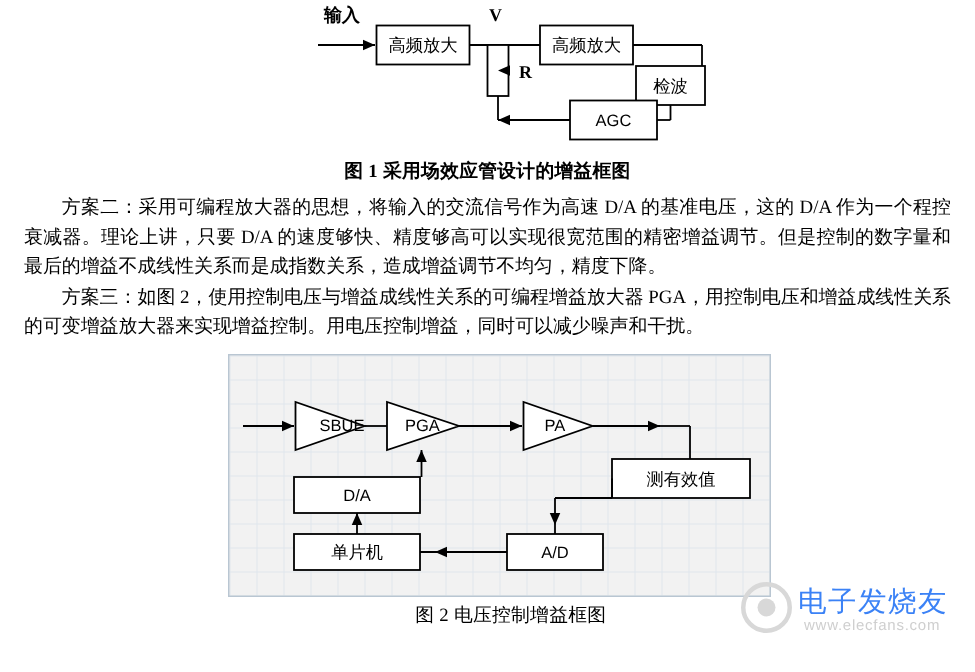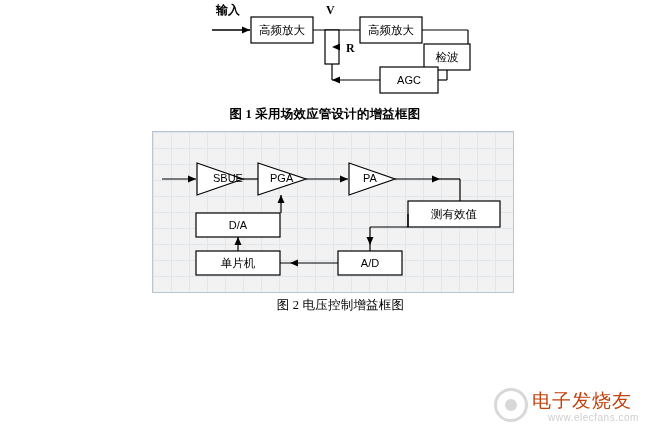--- a/index.html
+++ b/index.html
@@ -100,27 +100,27 @@
     position: absolute;
     left: 8px; top: 8px;
     width: 12px; height: 12px;
     border-radius: 50%;
     background: #d8d8d8;
   }
   .wm .wm-main {
     position: absolute;
     left: 38px; top: 2px;
     font-size: 19px;
-    color: #c2410c;
+    color: #3b82f6;
     font-family: "Liberation Serif", serif;
     letter-spacing: 1px;
   }
   .wm .wm-sub {
     position: absolute;
-    left: 54px; top: 26px;
+    left: 42px; top: 26px;
     font-size: 10px;
     color: #cfcfcf;
     font-family: "Liberation Sans", sans-serif;
     letter-spacing: 0.5px;
   }
 
   text.lbl {
     font-family: "Liberation Sans", sans-serif;
     font-size: 11px;
     fill: #000;
@@ -177,20 +177,24 @@
       <line x1="447" y1="70" x2="447" y2="80" stroke="#000" stroke-width="1.2"></line>
       <line x1="447" y1="80" x2="438" y2="80" stroke="#000" stroke-width="1.2"></line>
 
       <rect x="380" y="67" width="58" height="26" fill="#fff" stroke="#000" stroke-width="1.2"></rect>
       <text class="lbl" x="409" y="84" text-anchor="middle">AGC</text>
     </svg>
   </div>
 
   <div class="cap cap1">图 1 采用场效应管设计的增益框图</div>
 
+  <div class="body-text">
+    <p>方案二：采用可编程放大器的思想，将输入的交流信号作为高速 D/A 的基准电压，这的 D/A 作为一个程控衰减器。理论上讲，只要 D/A 的速度够快、精度够高可以实现很宽范围的精密增益调节。但是控制的数字量和最后的增益不成线性关系而是成指数关系，造成增益调节不均匀，精度下降。</p>
+    <p>方案三：如图 2，使用控制电压与增益成线性关系的可编程增益放大器 PGA，用控制电压和增益成线性关系的可变增益放大器来实现增益控制。用电压控制增益，同时可以减少噪声和干扰。</p>
+  </div>
 
   <div class="fig2-wrap">
     <div class="fig2-box"></div>
     <svg width="650" height="166" viewBox="0 0 650 166">
 
       <line x1="162" y1="50" x2="196" y2="50" stroke="#000" stroke-width="1.2"></line>
       <polygon points="196,50 188,46.5 188,53.5" fill="#000"></polygon>
 
       <polygon points="197,34 197,66 243,50" fill="#fff" stroke="#000" stroke-width="1.2"></polygon>
       <text class="lbl" x="213" y="53">SBUE</text>

